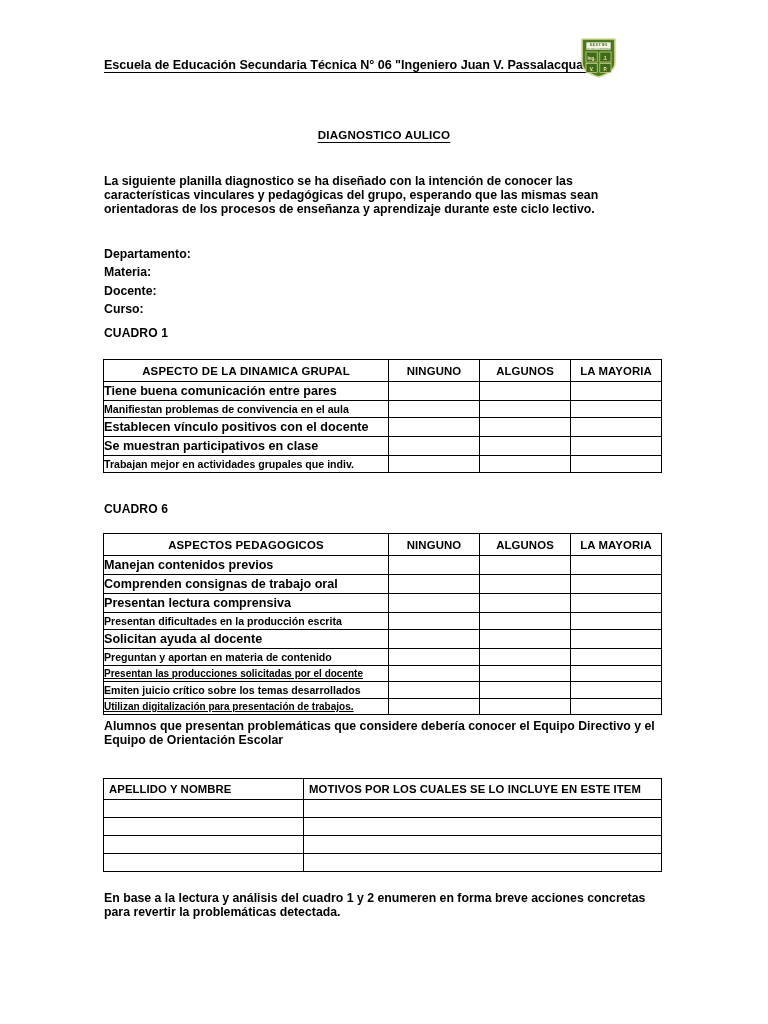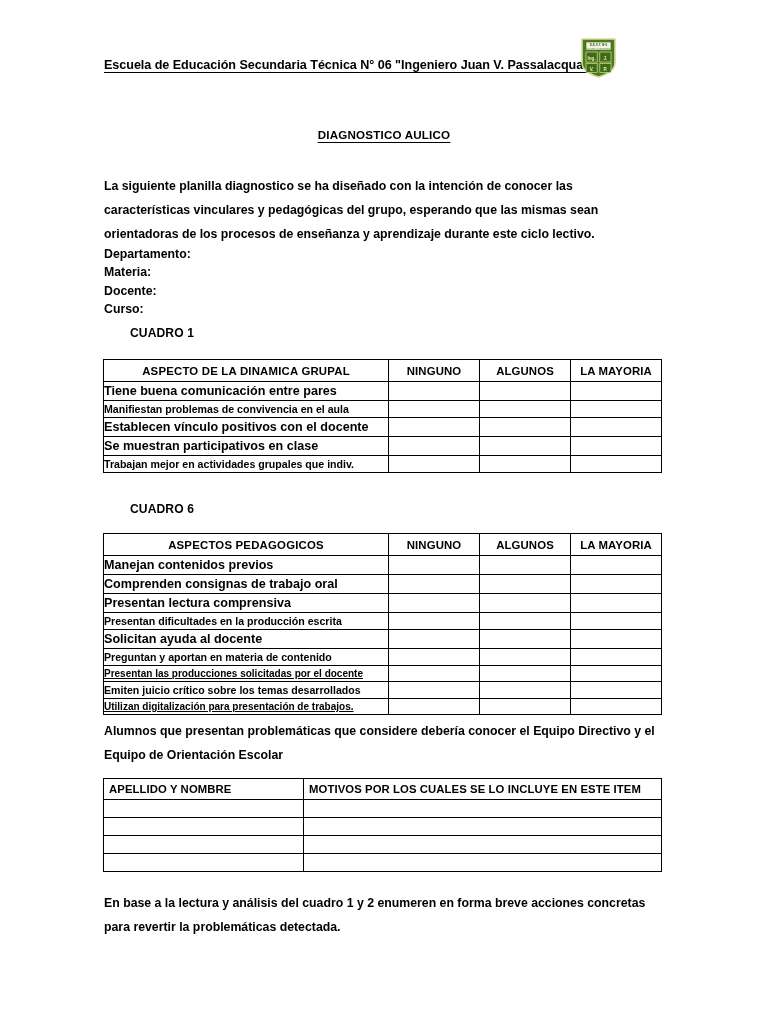--- a/index.html
+++ b/index.html
@@ -62,21 +62,21 @@
     text-underline-offset: 2.5px;
   }
 
   
   .para {
     position: absolute;
     left: 104px;
     width: 552px;
     font-size: 12.3px;
     font-weight: bold;
-    line-height: 24px;
+    line-height: 14px;
     text-align: left;
   }
   #intro-para { top: 174px; }
   #eoe-para   { top: 719px; width: 556px; }
   #final-para { top: 891px; width: 545px; }
 
   
   .fields {
     position: absolute;
     left: 104px;
@@ -86,21 +86,20 @@
     line-height: 18.3px;
   }
 
   
   .cuadro-label {
     position: absolute;
     left: 104px;
     font-size: 12.1px;
     font-weight: bold;
     letter-spacing: 0.1px;
-    margin-left: 26px;
   }
   #cuadro1-label { top: 326px; }
   #cuadro2-label { top: 502px; }
 
   
   table.grid {
     position: absolute;
     border-collapse: collapse;
     table-layout: fixed;
     background: #b91c1c;

